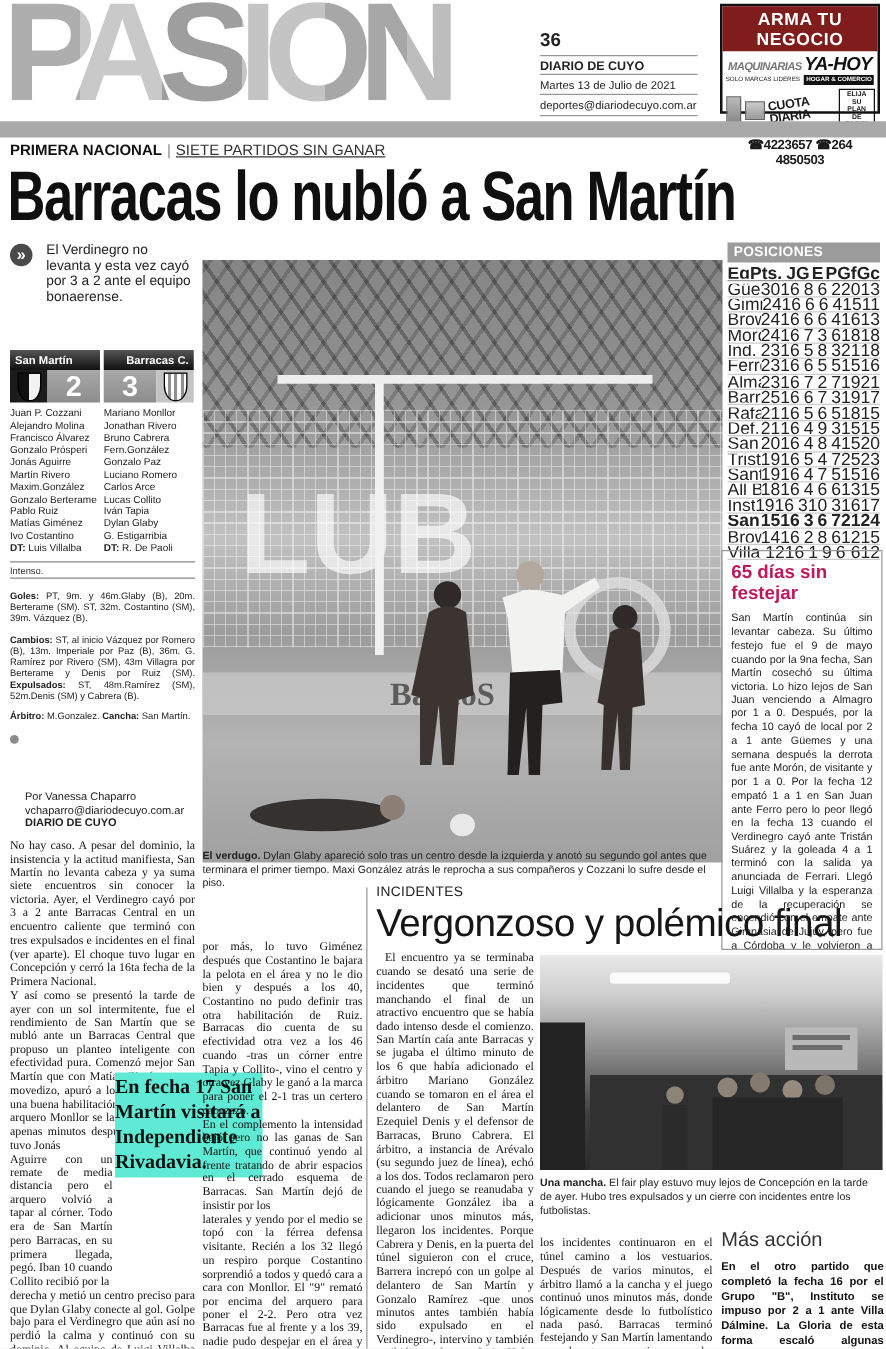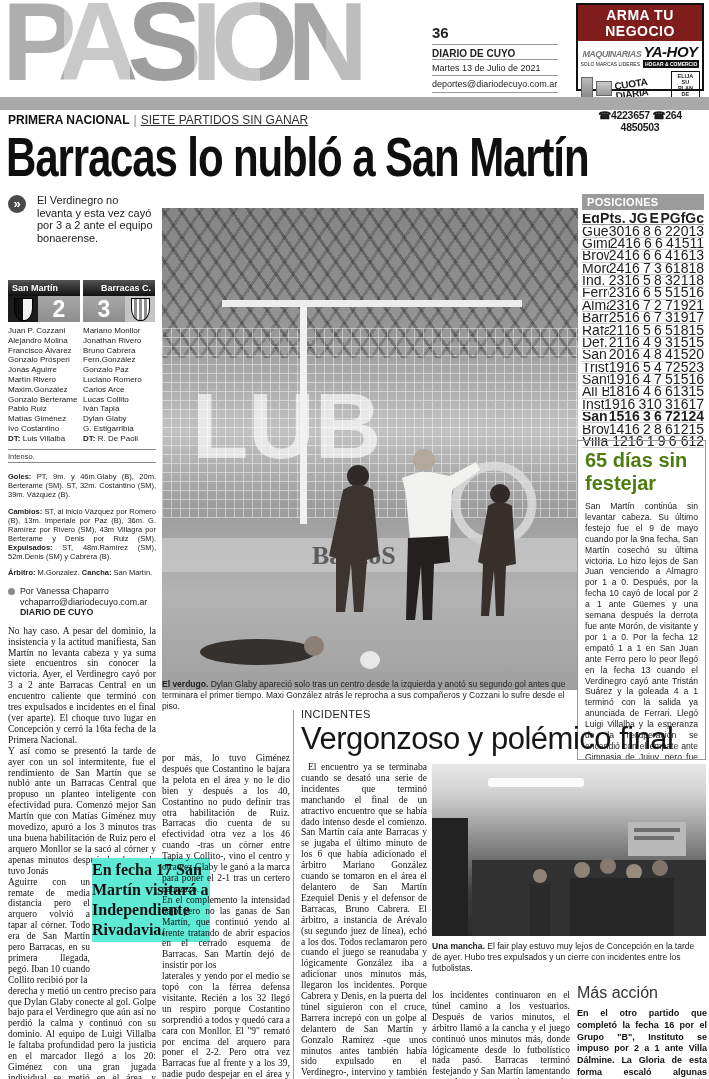--- a/index.html
+++ b/index.html
@@ -54,21 +54,21 @@
   .crest.sm{background:linear-gradient(90deg,#101010 50%,#f2f2f2 50%);}
   .crest.bc{background:repeating-linear-gradient(90deg,#fdfdfd 0 2.5px,#8f8f8f 2.5px 5px);}
   .players{list-style:none;margin:4px 0 0;padding:0;font-size:8px;line-height:9.8px;color:#222;}
   .dtline{font-size:8px;line-height:10px;color:#222;}
   .dtline b{font-weight:700;}
   .rating{border-top:1px solid #888;margin-top:5px;padding:2px 0 1px;font-size:7.5px;color:#333;}
   .details{border-top:1px solid #888;padding-top:2px;font-size:7.5px;line-height:9px;text-align:justify;color:#222;}
   .details b{font-weight:700;}
   .byline{display:flex;gap:5px;margin-top:9px;}
   .bdot{width:7px;height:7px;border-radius:50%;background:#8a8a8a;margin-top:2px;flex:0 0 7px;}
-  .byline .bl{font-size:8.8px;line-height:10.5px;color:#222;}
+  .byline .bl{font-size:8.8px;line-height:10.5px;color:#222;margin-top:46px;}
   .byline .bl b{font-weight:700;}
   .bodytext{margin-top:8px;font-family:"Liberation Serif",serif;font-size:9.5px;line-height:10.9px;
             text-align:justify;color:#111;}
   .bodytext p{margin:0;}
   .narrow{width:82px;}
   .pullquote{position:absolute;left:92px;top:858px;width:118px;background:#5eead4;
              font-family:"Liberation Serif",serif;font-weight:700;font-size:16px;line-height:20px;color:#111;padding:2px 0;}
   
   .photo{position:absolute;left:162px;top:208px;width:416px;height:482px;overflow:hidden;
          background:linear-gradient(180deg,#7e7e7e 0%,#8b8b8b 18%,#a8a8a8 34%,#c2c2c2 46%,#9c9c9c 62%,#b3b3b3 80%,#a0a0a0 100%);}
@@ -91,21 +91,21 @@
   .stable{margin-top:3px;}
   .srow{display:flex;font-size:14px;line-height:9px;border-bottom:1px solid #ccc;padding:1.2px 0;color:#222;}
   .srow.hdr{font-weight:700;border-bottom:1px solid #999;}
   .srow.bold{font-weight:700;}
   .steam{flex:1;overflow:hidden;white-space:nowrap;}
   .snum{flex:0 0 11px;text-align:right;}
   .snum.pts{flex:0 0 13px;}
   .snum.g2{flex:0 0 12px;}
   .box65{position:absolute;left:577px;top:440px;width:129px;height:320px;border:1px solid #999;
          box-sizing:border-box;padding:8px 7px;overflow:hidden;}
-  .box65 h3{margin:0 0 6px;font-size:20px;font-weight:700;color:#4d7c0f;}
+  .box65 h3{margin:0 0 6px;font-size:15px;font-weight:700;color:#be185d;}
   .box65 .b65{font-size:8.6px;line-height:10.9px;color:#222;text-align:justify;}
   
   .vrule{position:absolute;left:293px;top:710px;width:1px;height:369px;background:#999;}
   .inc{position:absolute;left:301px;top:708px;width:405px;}
   .inckicker{font-size:11px;color:#222;letter-spacing:.3px;}
   .incheadline{font-size:31px;font-weight:400;letter-spacing:-.5px;color:#161616;margin-top:1px;white-space:nowrap;}
   .inc-col1{position:absolute;left:0;top:54px;width:126px;font-family:"Liberation Serif",serif;
             font-size:9.5px;line-height:10.9px;text-align:justify;color:#111;text-indent:7px;}
   .incphoto{position:absolute;left:131px;top:56px;width:274px;height:172px;overflow:hidden;
             background:linear-gradient(180deg,#e8e8e8 0%,#cfcfcf 18%,#8a8a8a 45%,#3d3d3d 75%,#2a2a2a 100%);}

